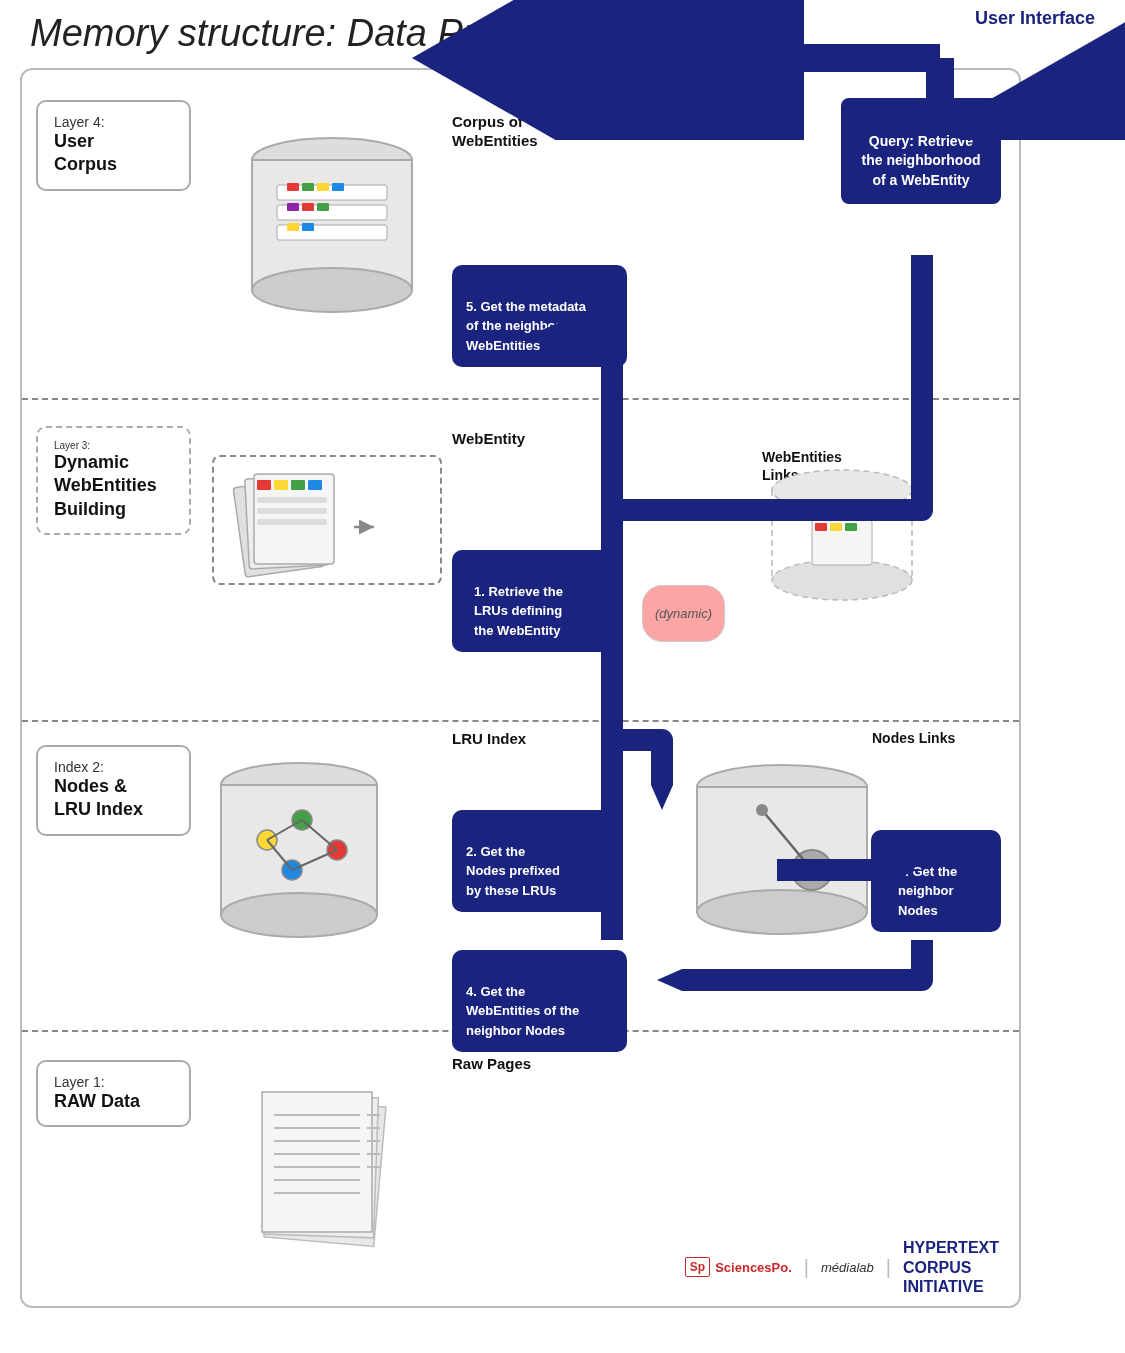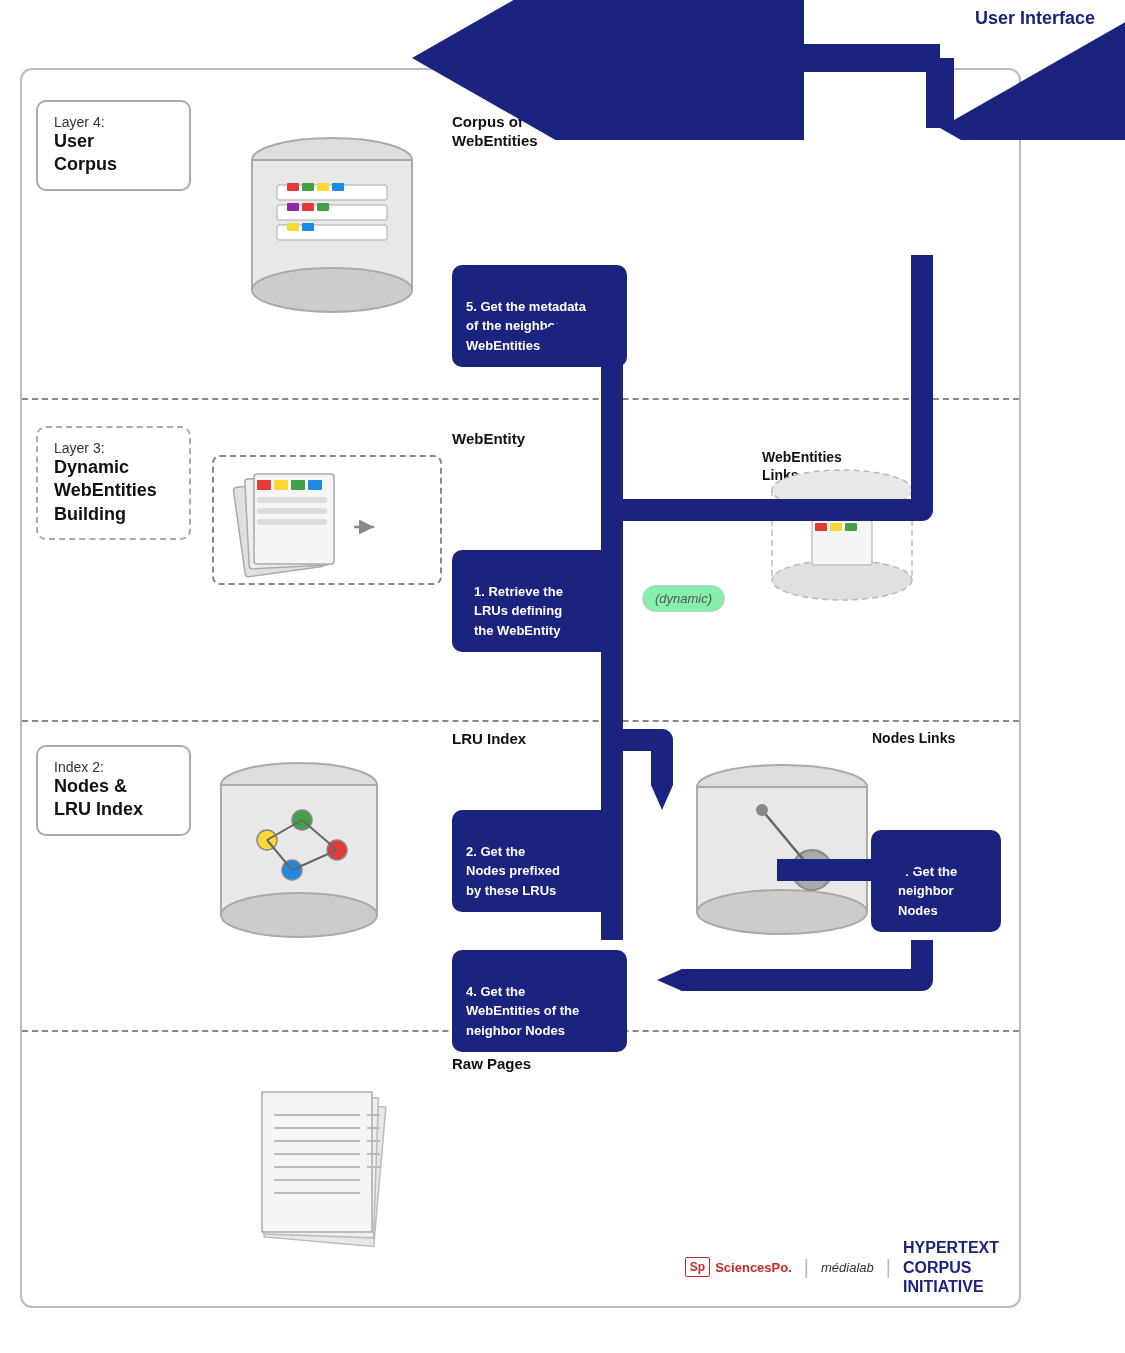--- a/index.html
+++ b/index.html
@@ -18,51 +18,61 @@
       left: 0;
       right: 0;
       border-top: 2px dashed #888;
     }
   </style>
 </head>
 <body>
 
 <div style="position:relative; width:1125px; height:1353px;">
 
+  <div style="position:absolute; top:12px; left:30px; font-size:38px; font-style:italic; color:#222; font-family:Arial,sans-serif; white-space:nowrap; z-index:30;">
+    <span>Memory structure: Data Provided for a Query</span>
+  </div>
 
   <div style="position:absolute; top:8px; right:30px; font-size:18px; font-weight:bold; color:#1a237e; font-family:Arial,sans-serif; z-index:30;text-align:center;">
     <span>User Interface</span>
   </div>
 
   <div style="position:absolute; top:68px; left:20px; width:1001px; height:1240px; border:2px solid #bbb; border-radius:12px; background:#fff;">
 
     <div class="layer-divider" style="top:328px;"></div>
     <div class="layer-divider" style="top:650px;"></div>
     <div class="layer-divider" style="top:960px;"></div>
 
     <div style="position:absolute; top:30px; left:14px; border:2px solid #aaa; border-radius:10px; padding:12px 16px; width:155px;">
       <div style="font-size:14px; color:#333;">Layer 4:</div>
       <div style="font-size:18px; font-weight:bold; color:#111; line-height:1.3; white-space:pre-line;">User
 Corpus</div>
     </div>
 
     <div style="position:absolute; top:356px; left:14px; border:2px dashed #aaa; border-radius:10px; padding:12px 16px; width:155px;">
-      <div style="font-size:14px; color:#333;">Layer 3:</div>
+      <div style="font-size:10px; color:#333;">Layer 3:</div>
       <div style="font-size:18px; font-weight:bold; color:#111; line-height:1.3; white-space:pre-line;">Dynamic
 WebEntities
 Building</div>
     </div>
 
     <div style="position:absolute; top:675px; left:14px; border:2px solid #aaa; border-radius:10px; padding:12px 16px; width:155px;">
       <div style="font-size:14px; color:#333;">Index 2:</div>
       <div style="font-size:18px; font-weight:bold; color:#111; line-height:1.3; white-space:pre-line;">Nodes &amp;
 LRU Index</div>
     </div>
 
-
+    <div style="position:absolute; top:990px; left:14px; border:2px solid #aaa; border-radius:10px; padding:12px 16px; width:155px;">
+      <div style="font-size:14px; color:#333;">Layer 1:</div>
+      <div style="font-size:18px; font-weight:bold; color:#111; line-height:1.3; white-space:pre-line;">RAW Data</div>
+    </div>
+
+    <div style="position:absolute; top:28px; right:18px; background:#1a237e; color:#fff; font-size:14px; font-weight:bold; padding:14px 16px; border-radius:8px; width:160px; text-align:center; font-family:Arial,sans-serif; line-height:1.4; white-space:pre-line;">
+      <span>Query: Retrieve the neighborhood of a WebEntity</span>
+    </div>
 
     <svg style="position:absolute; top:0; left:0; width:1085px; height:1240px; z-index:4; pointer-events:none;">
 
       <defs>
         <marker id="arrowhead-up" markerWidth="12" markerHeight="10" refX="6" refY="5" orient="auto">
           <polygon points="0 10, 6 0, 12 10" fill="#1a237e"></polygon>
         </marker>
         <marker id="arrowhead-down" markerWidth="12" markerHeight="10" refX="6" refY="5" orient="auto">
           <polygon points="0 0, 6 10, 12 0" fill="#1a237e"></polygon>
         </marker>
@@ -160,21 +170,21 @@
           </defs>
       </svg>
     </div>
 
     <div style="position:absolute; top:480px; left:430px; background:#1a237e; color:#fff; font-size:13px; font-weight:bold; padding:12px 22px; border-radius:10px; width:160px; line-height:1.5; font-family:Arial,sans-serif; white-space:pre-line;">
       <span>1. Retrieve the
 LRUs defining
 the WebEntity</span>
     </div>
 
-    <div style="position:absolute; top:515px; left:620px; font-size:13px; color:#555; font-style:italic; background:#86efac; border:1.5px solid #ccc; border-radius:20px; padding:5px 12px; font-family:Arial,sans-serif;">
+    <div style="position:absolute; top:515px; left:620px; font-size:13px; color:#555; font-style:italic; background:#fca5a5; border:1.5px solid #ccc; border-radius:20px; padding:20px 12px; font-family:Arial,sans-serif;">
       <span>(dynamic)</span>
     </div>
 
     <div style="position:absolute; top:390px; left:740px;">
       <svg width="160" height="160" viewBox="0 0 160 160">
         <ellipse cx="80" cy="30" rx="70" ry="20" fill="#e8e8e8" stroke="#bbb" stroke-width="1.5" stroke-dasharray="6,4"></ellipse>
         <line x1="10" y1="30" x2="10" y2="120" stroke="#bbb" stroke-width="1.5" stroke-dasharray="6,4"></line>
         <line x1="150" y1="30" x2="150" y2="120" stroke="#bbb" stroke-width="1.5" stroke-dasharray="6,4"></line>
         <ellipse cx="80" cy="120" rx="70" ry="20" fill="#e0e0e0" stroke="#bbb" stroke-width="1.5" stroke-dasharray="6,4"></ellipse>
 

